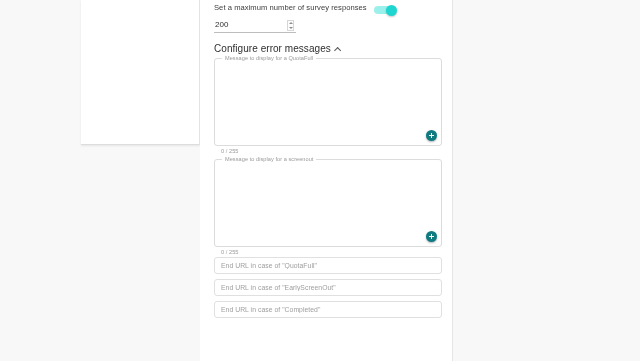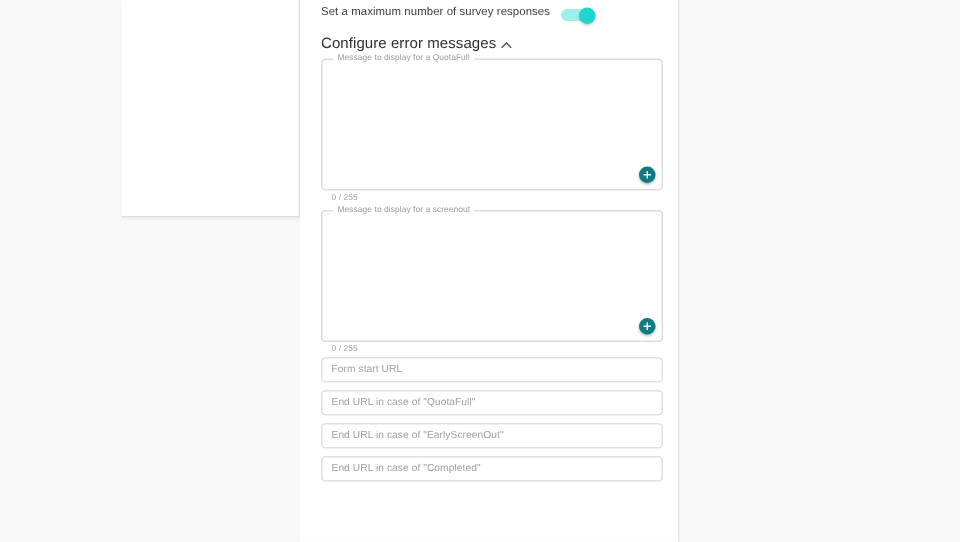--- a/index.html
+++ b/index.html
@@ -186,20 +186,27 @@
 
   <div class="main-panel">
 
     <div class="toggle-row">
       <span class="toggle-label">Set a maximum number of survey responses</span>
       <span class="switch">
         <span class="knob"></span>
       </span>
     </div>
 
+    <div class="num-field">
+      <div class="val">200</div>
+      <span class="spinner">
+        <i class="up"></i>
+        <i class="down"></i>
+      </span>
+    </div>
 
     <div class="section-header">
       <span class="title">Configure error messages</span>
       <span class="chev"></span>
     </div>
 
     <div class="ta-wrap">
       <div class="ta-field">
         <span class="ta-legend">Message to display for a QuotaFull</span>
         <textarea class="ta-body" placeholder="" style=""></textarea>
@@ -216,20 +223,19 @@
         <textarea class="ta-body" placeholder="" style=""></textarea>
         <span class="fab">
           <span class="plus"></span>
         </span>
       </div>
       <div class="counter">0 / 255</div>
     </div>
 
 
     <div class="url-list">
-      <input class="url-input" type="text" placeholder="Form start URL" style="">
       <input class="url-input" type="text" placeholder="End URL in case of &quot;QuotaFull&quot;" style="">
       <input class="url-input" type="text" placeholder="End URL in case of &quot;EarlyScreenOut&quot;" style="">
       <input class="url-input" type="text" placeholder="End URL in case of &quot;Completed&quot;" style="">
     </div>
 
   </div>
 </div>
 
 </body></html>

